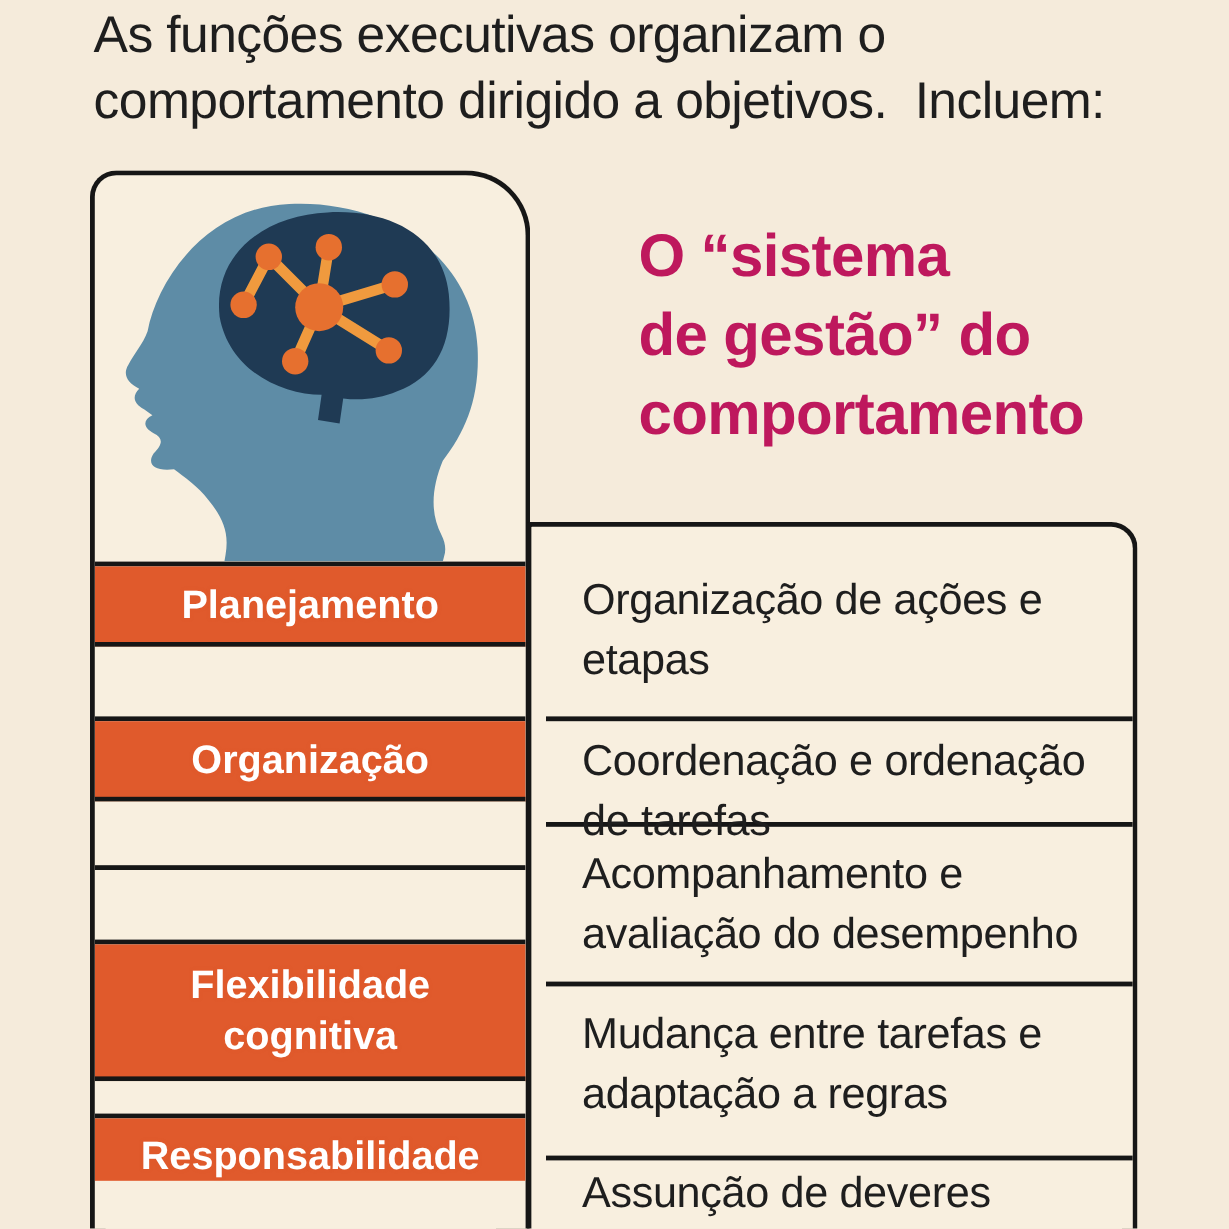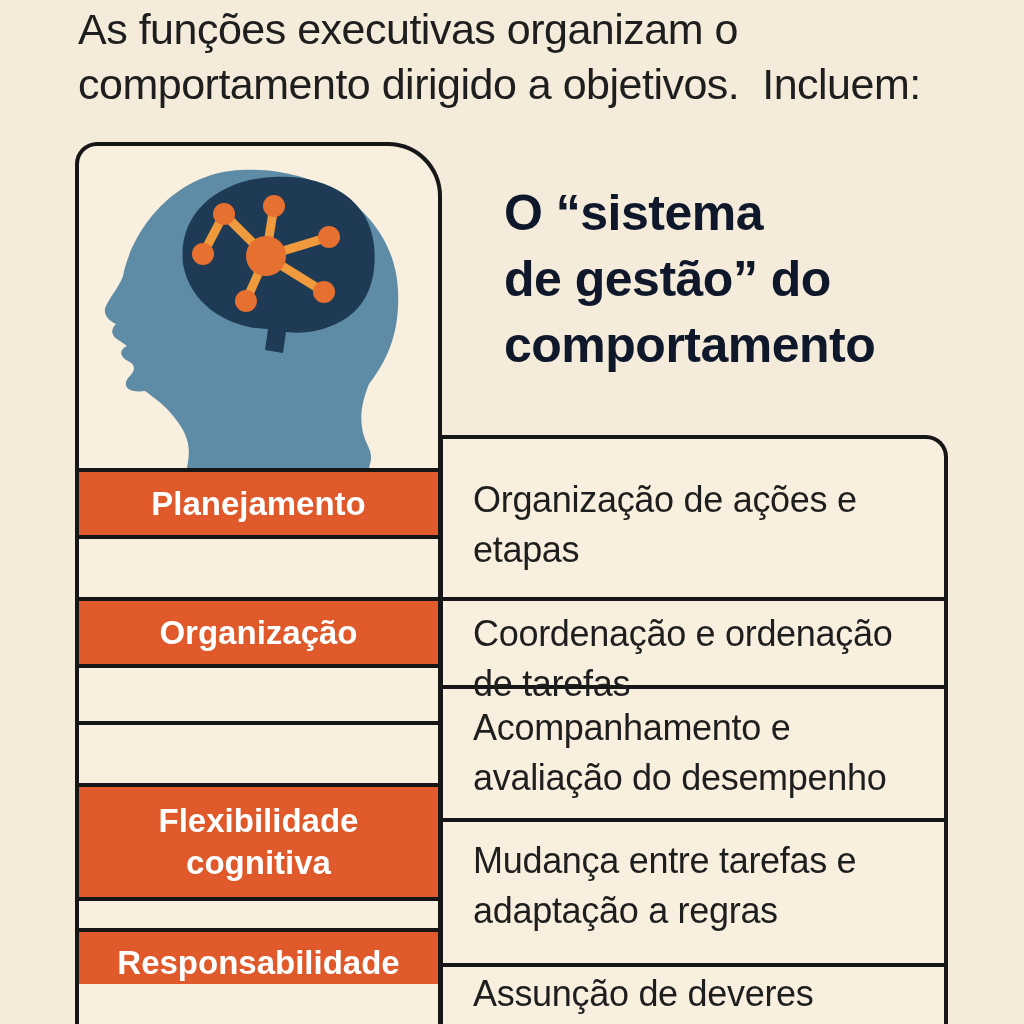--- a/index.html
+++ b/index.html
@@ -59,33 +59,34 @@
     background:#F8EFDF;
     box-sizing:border-box;
     display:flex;flex-direction:column;
     overflow:hidden;
   }
   #right-panel > div{
     box-sizing:border-box;flex:0 0 auto;
     padding-left:30px;padding-right:16px;
     font-size:36px;line-height:50px;color:#1E1E1E;
     letter-spacing:-0.3px;
+    margin-left:12px;
   }
   .row-divider{border-bottom:4px solid #161616;}
   #desc-0{height:162px;padding-top:36px;}
   #desc-1{height:88px;padding-top:8px;}
   #desc-2{height:133px;padding-top:14px;}
   #desc-3{height:145px;padding-top:14px;}
   #desc-4{flex:1 1 auto;padding-top:2px;}
 
   
   #card-title{
-    left:504px;top:180px;width:460px;
+    left:532px;top:180px;width:460px;
     font-size:50px;line-height:66px;font-weight:700;
-    letter-spacing:-0.5px;color:#0f172a;
+    letter-spacing:-0.5px;color:#be185d;
   }
 </style>
 </head>
 <body>
 
 <div class="abs pre" id="header-text">As funções executivas organizam o
 comportamento dirigido a objetivos.  Incluem:</div>
 
 <div class="abs" id="left-col">
 

